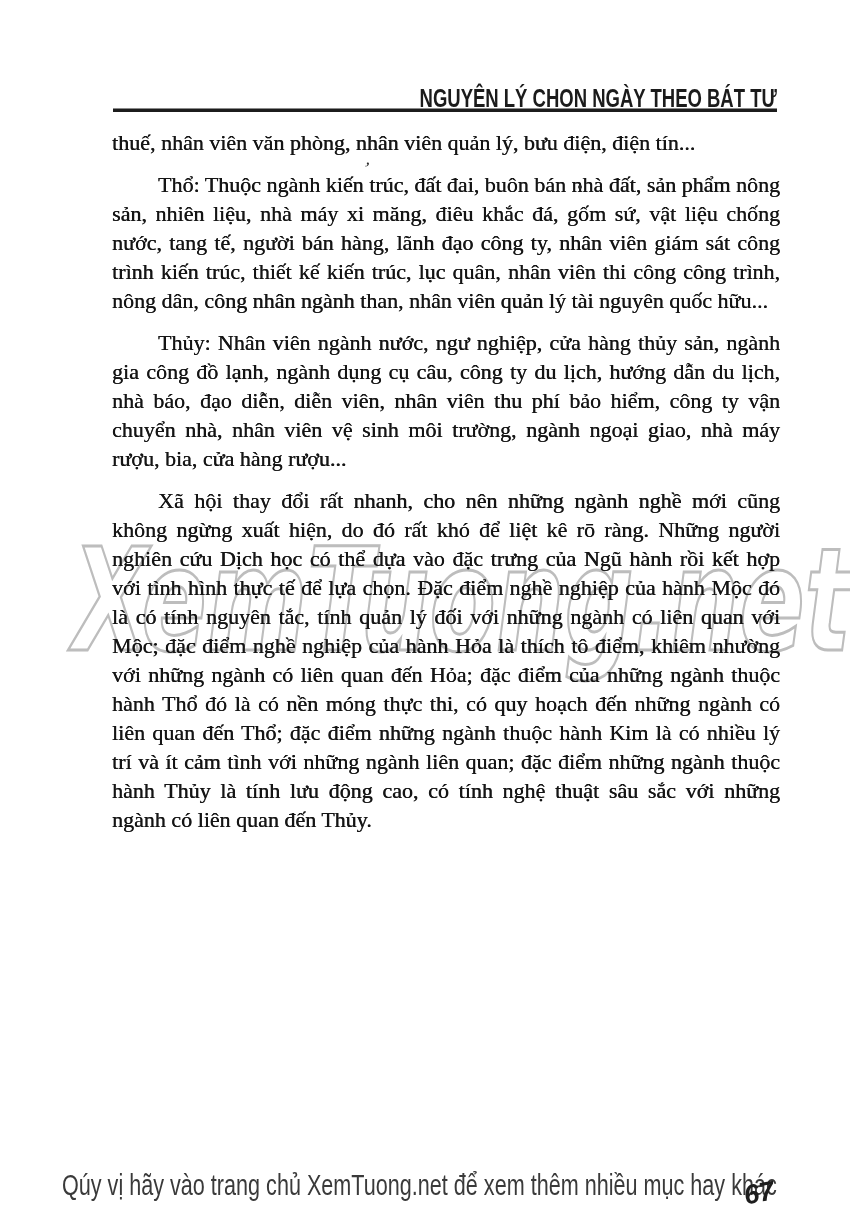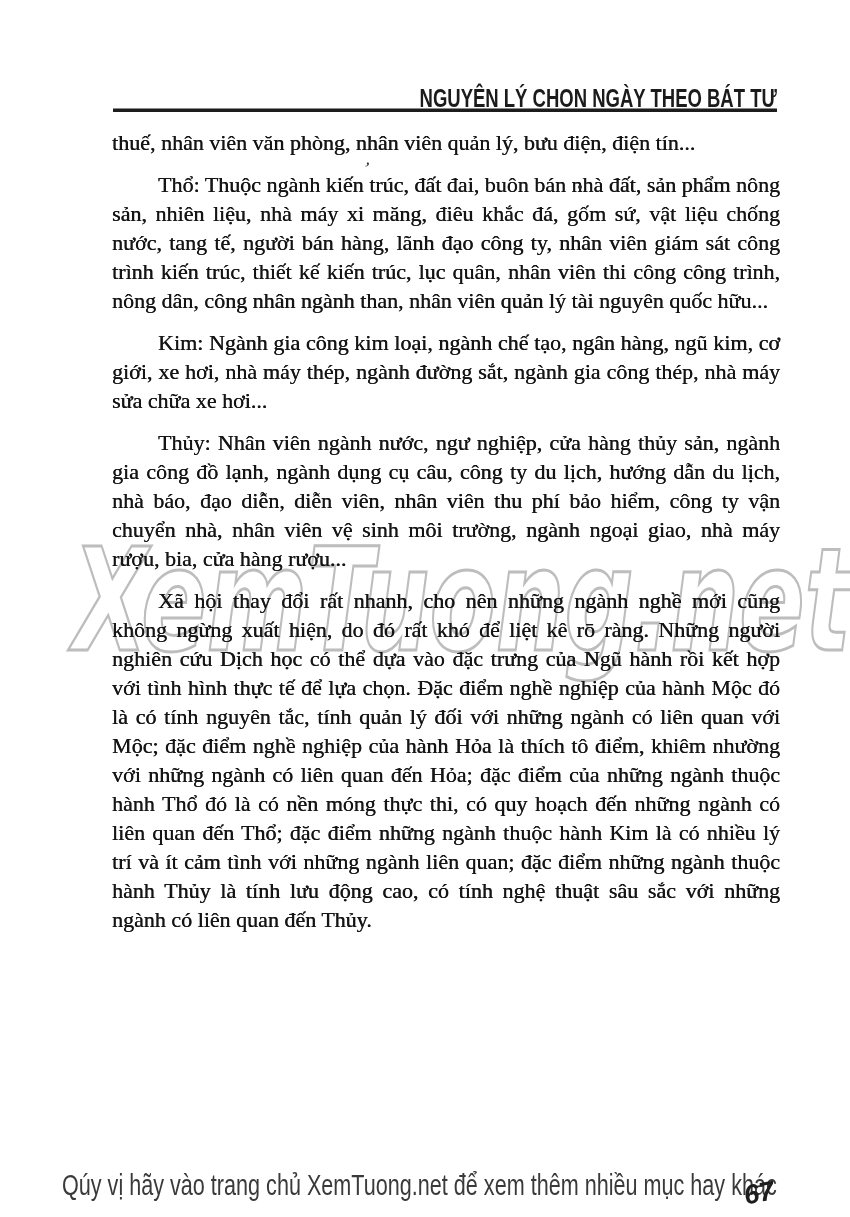--- a/index.html
+++ b/index.html
@@ -98,21 +98,20 @@
 
 <div class="watermark">XemTuong.net</div>
 
 <div class="running-header">NGUYÊN LÝ CHỌN NGÀY THEO BÁT TỰ</div>
 
 <div class="header-rule"></div>
 
 <div class="page-body">
   <p>thuế, nhân viên văn phòng, nhân viên quản lý, bưu điện, điện tín...</p>
   <p class="indent">Thổ: Thuộc ngành kiến trúc, đất đai, buôn bán nhà đất, sản phẩm nông sản, nhiên liệu, nhà máy xi măng, điêu khắc đá, gốm sứ, vật liệu chống nước, tang tế, người bán hàng, lãnh đạo công ty, nhân viên giám sát công trình kiến trúc, thiết kế kiến trúc, lục quân, nhân viên thi công công trình, nông dân, công nhân ngành than, nhân viên quản lý tài nguyên quốc hữu...</p>
-  <p class="indent">Kim: Ngành gia công kim loại, ngành chế tạo, ngân hàng, ngũ kim, cơ giới, xe hơi, nhà máy thép, ngành đường sắt, ngành gia công thép, nhà máy sửa chữa xe hơi...</p>
   <p class="indent">Thủy: Nhân viên ngành nước, ngư nghiệp, cửa hàng thủy sản, ngành gia công đồ lạnh, ngành dụng cụ câu, công ty du lịch, hướng dẫn du lịch, nhà báo, đạo diễn, diễn viên, nhân viên thu phí bảo hiểm, công ty vận chuyển nhà, nhân viên vệ sinh môi trường, ngành ngoại giao, nhà máy rượu, bia, cửa hàng rượu...</p>
   <p class="indent">Xã hội thay đổi rất nhanh, cho nên những ngành nghề mới cũng không ngừng xuất hiện, do đó rất khó để liệt kê rō ràng. Những người nghiên cứu Dịch học có thể dựa vào đặc trưng của Ngũ hành rồi kết hợp với tình hình thực tế để lựa chọn. Đặc điểm nghề nghiệp của hành Mộc đó là có tính nguyên tắc, tính quản lý đối với những ngành có liên quan với Mộc; đặc điểm nghề nghiệp của hành Hỏa là thích tô điểm, khiêm nhường với những ngành có liên quan đến Hỏa; đặc điểm của những ngành thuộc hành Thổ đó là có nền móng thực thi, có quy hoạch đến những ngành có liên quan đến Thổ; đặc điểm những ngành thuộc hành Kim là có nhiều lý trí và ít cảm tình với những ngành liên quan; đặc điểm những ngành thuộc hành Thủy là tính lưu động cao, có tính nghệ thuật sâu sắc với những ngành có liên quan đến Thủy.</p>
 </div>
 
 <div class="speck" style="left:363px; top:158px; transform:rotate(20deg);">’</div>
 <div class="speck dot" style="left:578px; top:185px;"></div>
 
 <div class="footer-banner">Qúy vị hãy vào trang chủ XemTuong.net để xem thêm nhiều mục hay khác</div>
 
 <div class="page-number">67</div>

